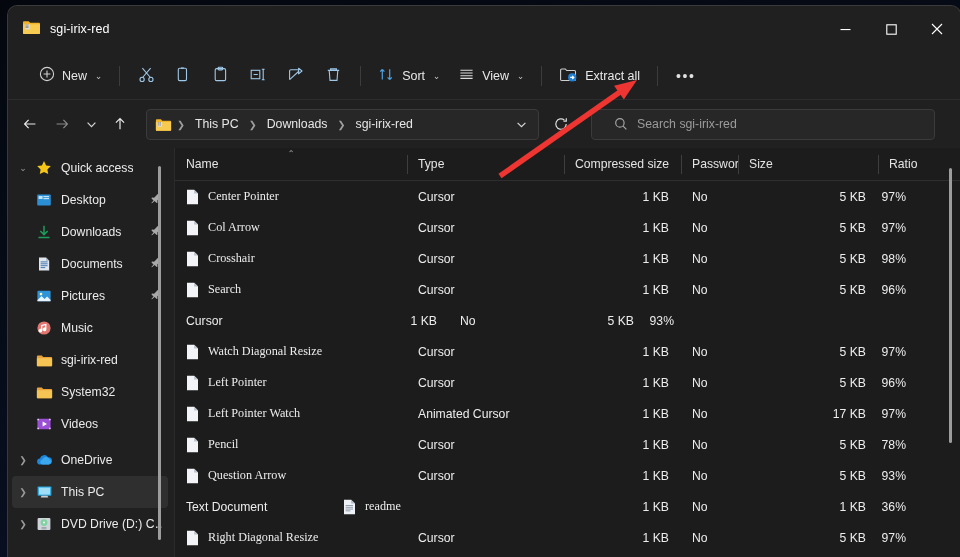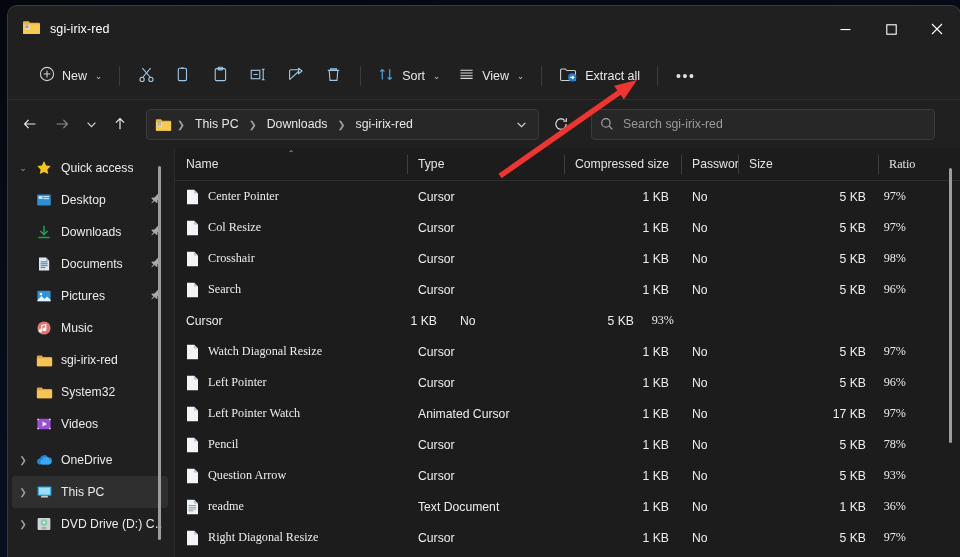--- a/index.html
+++ b/index.html
@@ -130,21 +130,21 @@
   }
 
   .searchbox {
     flex: 0 0 344px;
     height: 31px;
     margin-left: 14px;
     background: #272727;
     border: 1px solid #3b3b3b;
     border-radius: 4px;
     display: flex; align-items: center;
-    gap: 9px; padding: 0 8px;
+    gap: 9px; padding: 0 22px;
   }
   .searchbox input {
     flex: 1; background: transparent; border: none; outline: none;
     color: #dcdcdc; font-size: 12.3px;
     font-family: "Liberation Sans", sans-serif;
   }
   .searchbox input::placeholder { color: #9b9b9b; }
 
   
   .content {
@@ -242,21 +242,21 @@
     width: 3px; height: 275px;
     background: #9d9d9d; border-radius: 2px;
   }
 
   
   .c-name { flex: 0 0 232px; }
   .c-type { flex: 0 0 157px; }
   .c-comp { flex: 0 0 117px; }
   .c-pass { flex: 0 0 57px; }
   .c-size { flex: 0 0 140px; }
-  .c-ratio { flex: 0 0 40px; font-family: Liberation Serif, serif; }
+  .c-ratio { flex: 0 0 40px; }
 
   .c-pass-cell { flex: 0 0 57px; padding-left: 11px; }
 
   
   .annotation {
     position: absolute; inset: 0;
     pointer-events: none;
   }
 </style>
 </head>
@@ -699,21 +699,21 @@
             <div class="cell num c-ratio">97%</div>
           </div>
           <div class="row">
             <div class="cell name c-name">
               <span style="display:flex">
                 <svg width="13" height="16" viewBox="0 0 13 16">
   <path d="M1 .8h7.2L12 4.4V15.2H1z" fill="#f2f4f7"></path>
   <path d="M8.2 .8L12 4.4H8.2z" fill="#b8c0cb"></path>
                 </svg>
               </span>
-              <span>Col Resize</span>
+              <span>Col Arrow</span>
             </div>
             <div class="cell c-type">Cursor</div>
             <div class="cell num c-comp">1 KB</div>
             <div class="cell c-pass-cell">No</div>
             <div class="cell num c-size">5 KB</div>
             <div class="cell num c-ratio">97%</div>
           </div>
           <div class="row">
             <div class="cell name c-name">
               <span style="display:flex">
@@ -827,36 +827,36 @@
               </span>
               <span>Question Arrow</span>
             </div>
             <div class="cell c-type">Cursor</div>
             <div class="cell num c-comp">1 KB</div>
             <div class="cell c-pass-cell">No</div>
             <div class="cell num c-size">5 KB</div>
             <div class="cell num c-ratio">93%</div>
           </div>
           <div class="row">
+            <div class="cell c-type">Text Document</div>
             <div class="cell name c-name">
               <span style="display:flex">
                 <svg width="13" height="16" viewBox="0 0 13 16">
   <path d="M1 .8h7.2L12 4.4V15.2H1z" fill="#eef1f5"></path>
   <path d="M8.2 .8L12 4.4H8.2z" fill="#b0bac6"></path>
   <g fill="#8a96a5">
                     <rect x="2.6" y="6" width="7.4" height=".9"></rect>
                     <rect x="2.6" y="7.8" width="7.4" height=".9"></rect>
   <rect x="2.6" y="9.6" width="7.4" height=".9"></rect>
                     <rect x="2.6" y="11.4" width="4.8" height=".9"></rect>
                   </g>
                 </svg>
               </span>
               <span>readme</span>
             </div>
-            <div class="cell c-type">Text Document</div>
             <div class="cell num c-comp">1 KB</div>
             <div class="cell c-pass-cell">No</div>
             <div class="cell num c-size">1 KB</div>
             <div class="cell num c-ratio">36%</div>
           </div>
           <div class="row">
             <div class="cell name c-name">
               <span style="display:flex">
                 <svg width="13" height="16" viewBox="0 0 13 16">
   <path d="M1 .8h7.2L12 4.4V15.2H1z" fill="#f2f4f7"></path>

